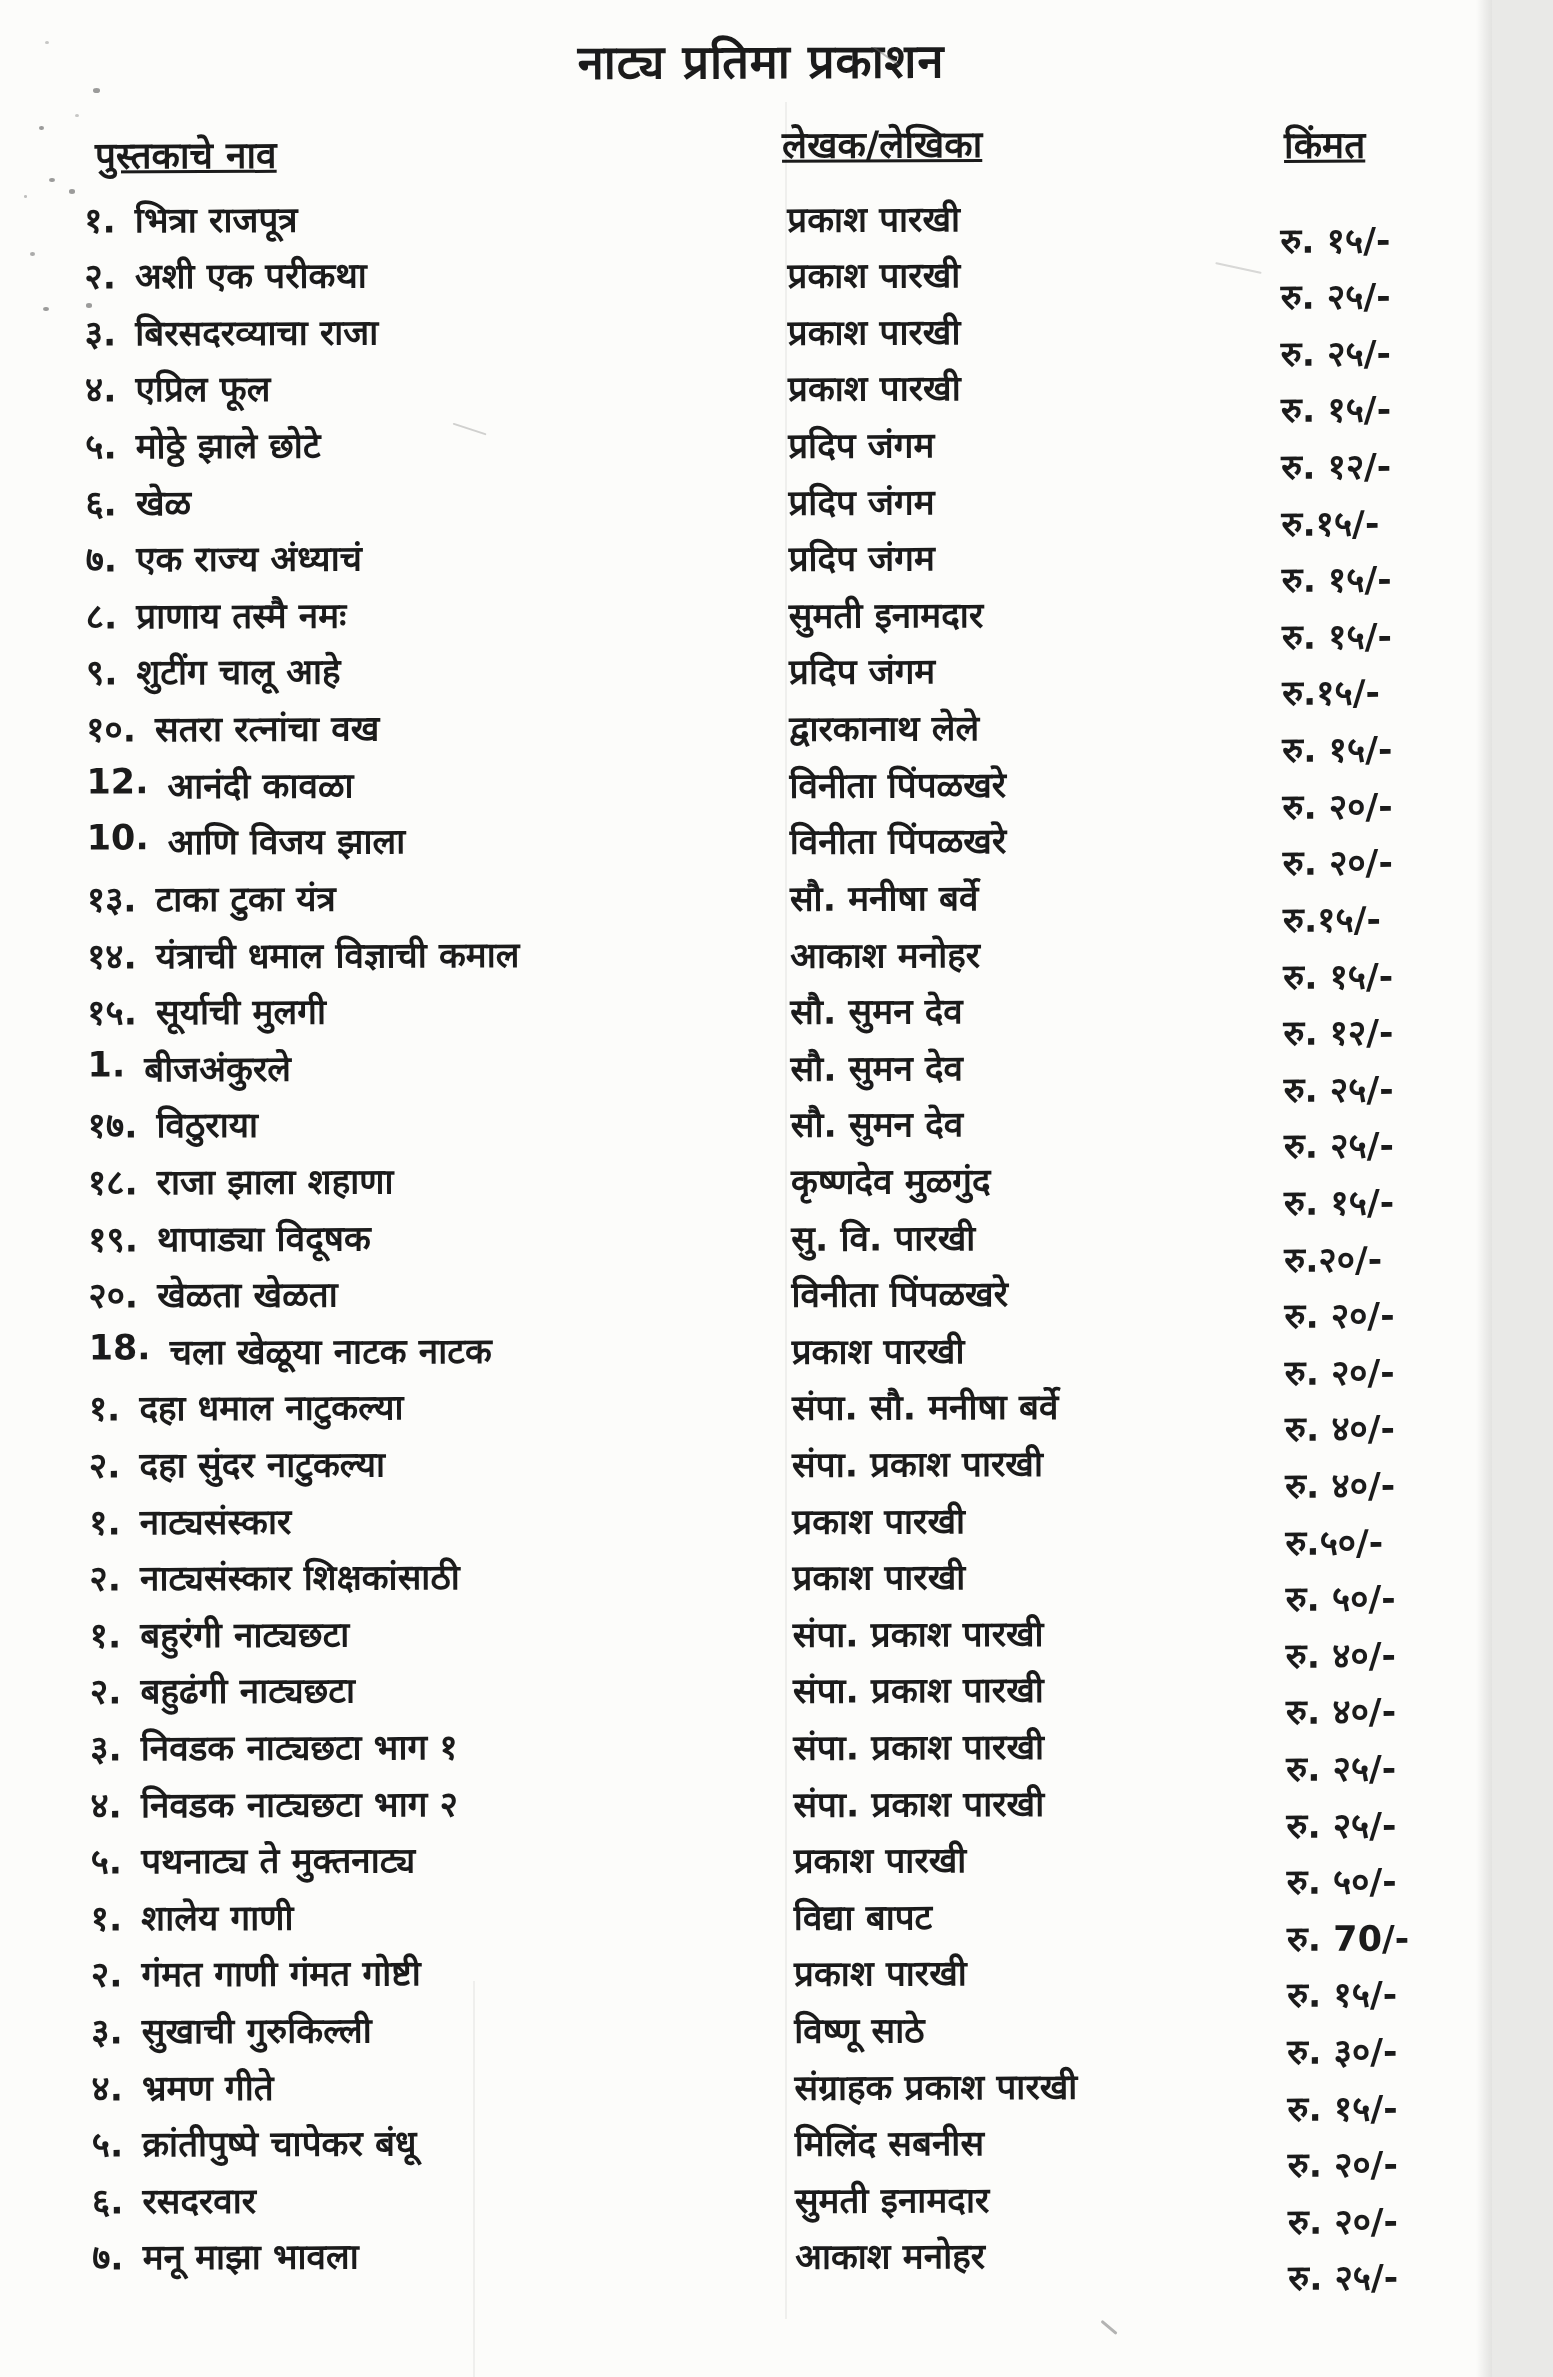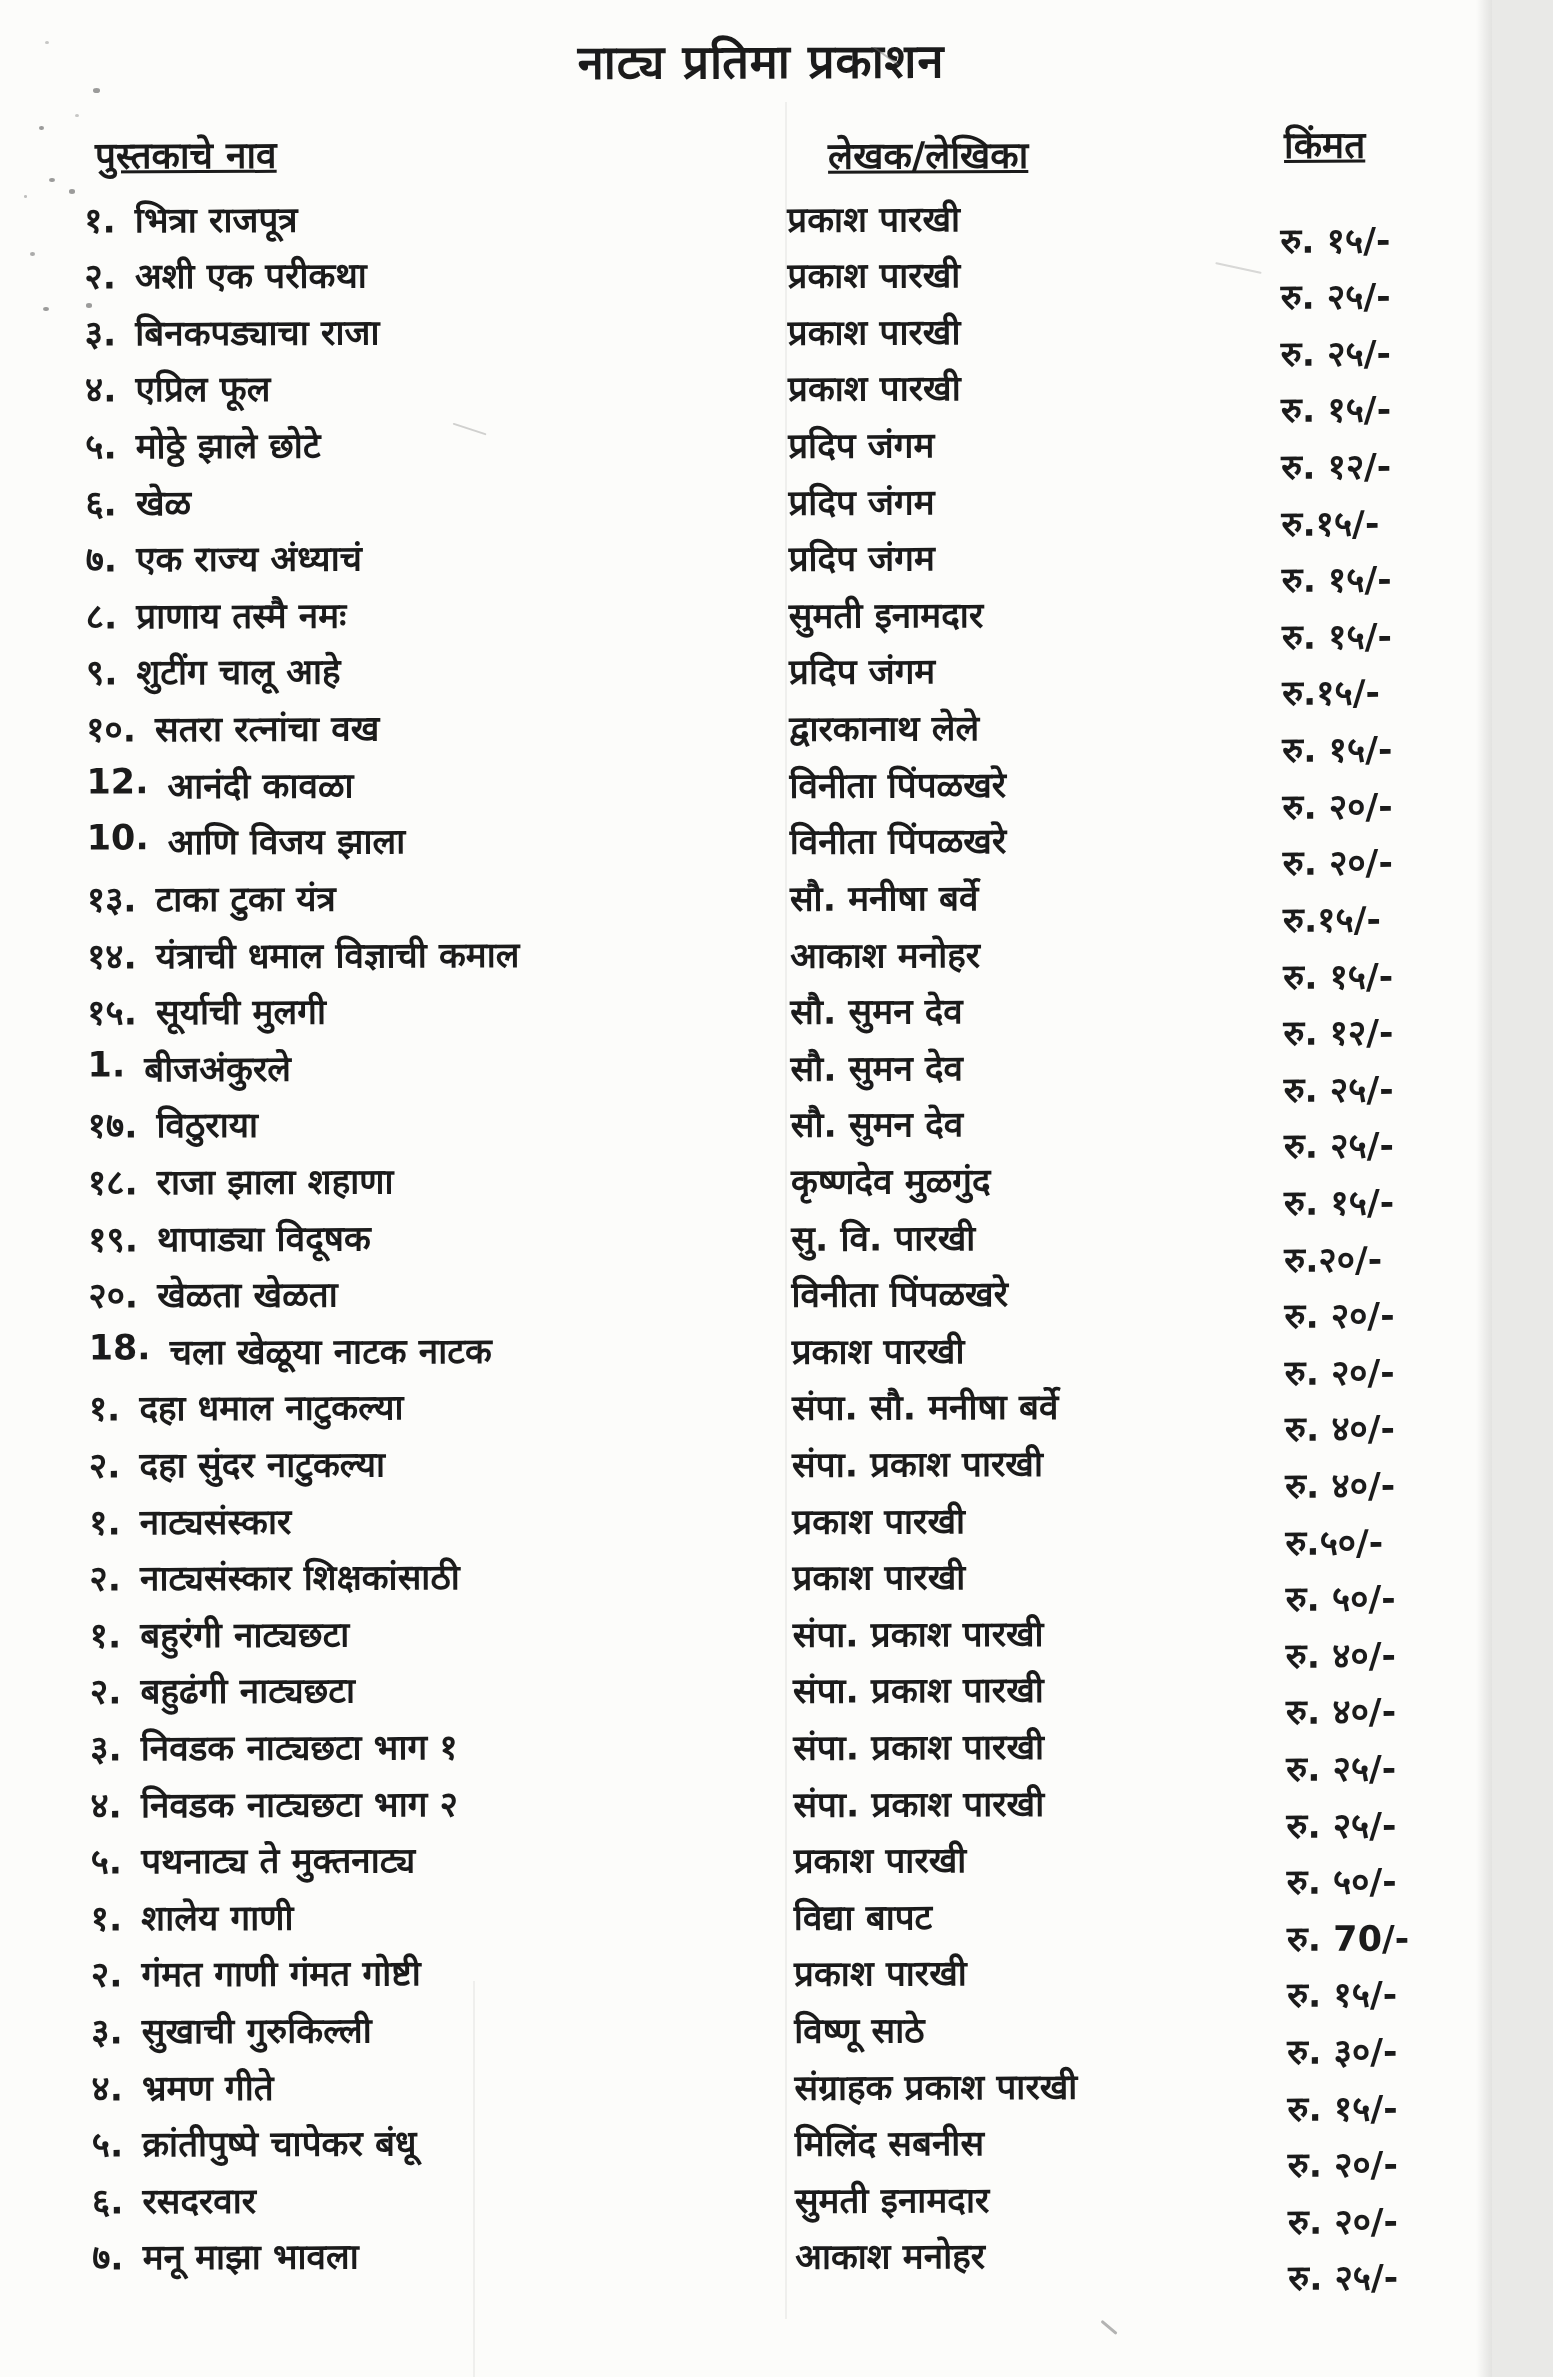--- a/index.html
+++ b/index.html
@@ -20,21 +20,21 @@
     transform:rotate(-0.22deg);
     transform-origin:50% 50%;
   }
   .title{
     position:absolute;left:582px;top:28px;
     font-size:47px;font-weight:700;
     letter-spacing:0.8px;white-space:nowrap;
   }
   .col-head{position:absolute;font-size:37px;font-weight:700;white-space:nowrap;text-decoration:underline;}
   .col-head.name{left:99px;top:126px;}
-  .col-head.author{left:832px;top:118px;margin-top:11px;}
+  .col-head.author{left:786px;top:118px;}
   .col-head.price{left:1288px;top:120px;}
   .row{position:absolute;left:0;width:100%;height:57px;font-weight:700;}
   .nm-group{
     position:absolute;left:88px;top:0;
     display:flex;gap:19px;white-space:nowrap;
     font-size:35px;
   }
   .no{display:inline-block;}
   .au{position:absolute;left:791px;top:1.6px;font-size:35px;white-space:nowrap;}
   .pr{position:absolute;left:1284px;top:25px;font-size:35px;white-space:nowrap;}
@@ -74,21 +74,21 @@
       <span class="no">२.</span>
       <span class="nm">अशी एक परीकथा</span>
     </span>
     <span class="au">प्रकाश पारखी</span>
     <span class="pr">रु. २५/-</span>
   </div>
 
   <div class="row" style="top: 306px;">
     <span class="nm-group">
       <span class="no">३.</span>
-      <span class="nm">बिनकपड्याचा राजा</span>
+      <span class="nm">बिरसदरव्याचा राजा</span>
     </span>
     <span class="au">प्रकाश पारखी</span>
     <span class="pr">रु. २५/-</span>
   </div>
 
   <div class="row" style="top: 362px;">
     <span class="nm-group">
       <span class="no">४.</span>
       <span class="nm">एप्रिल फूल</span>
     </span>

